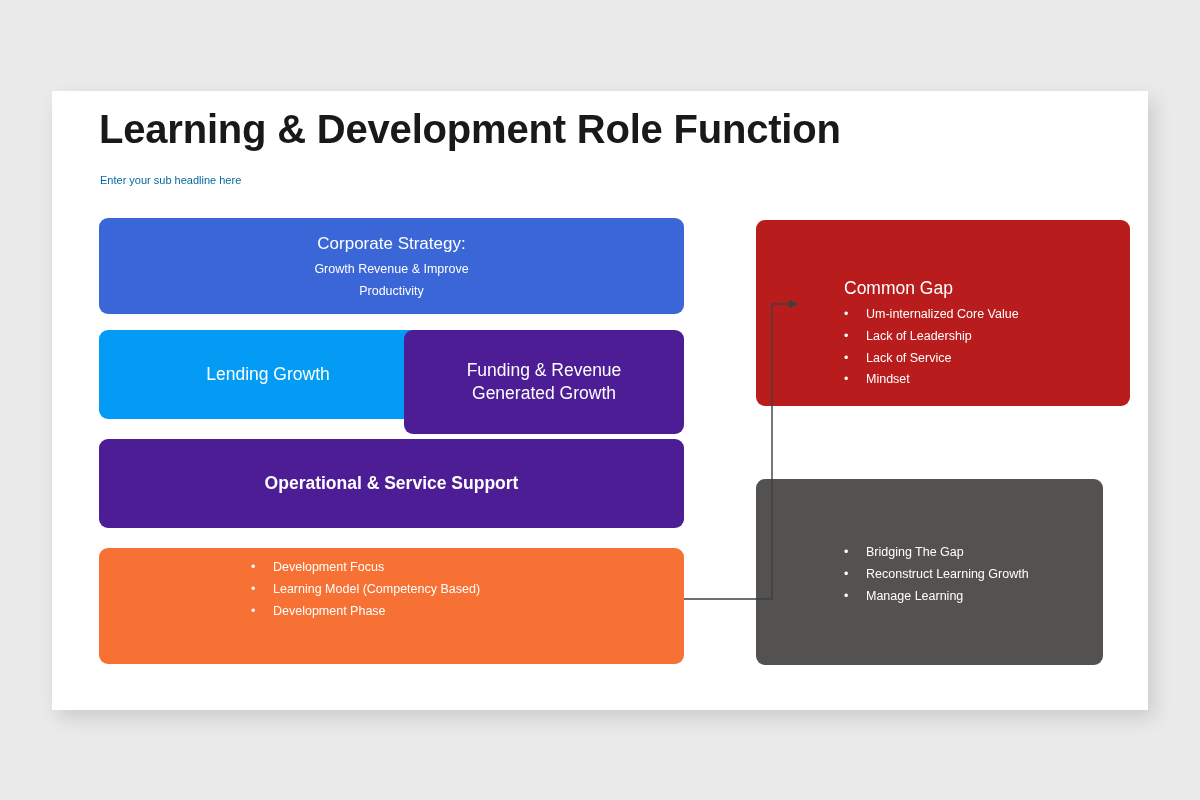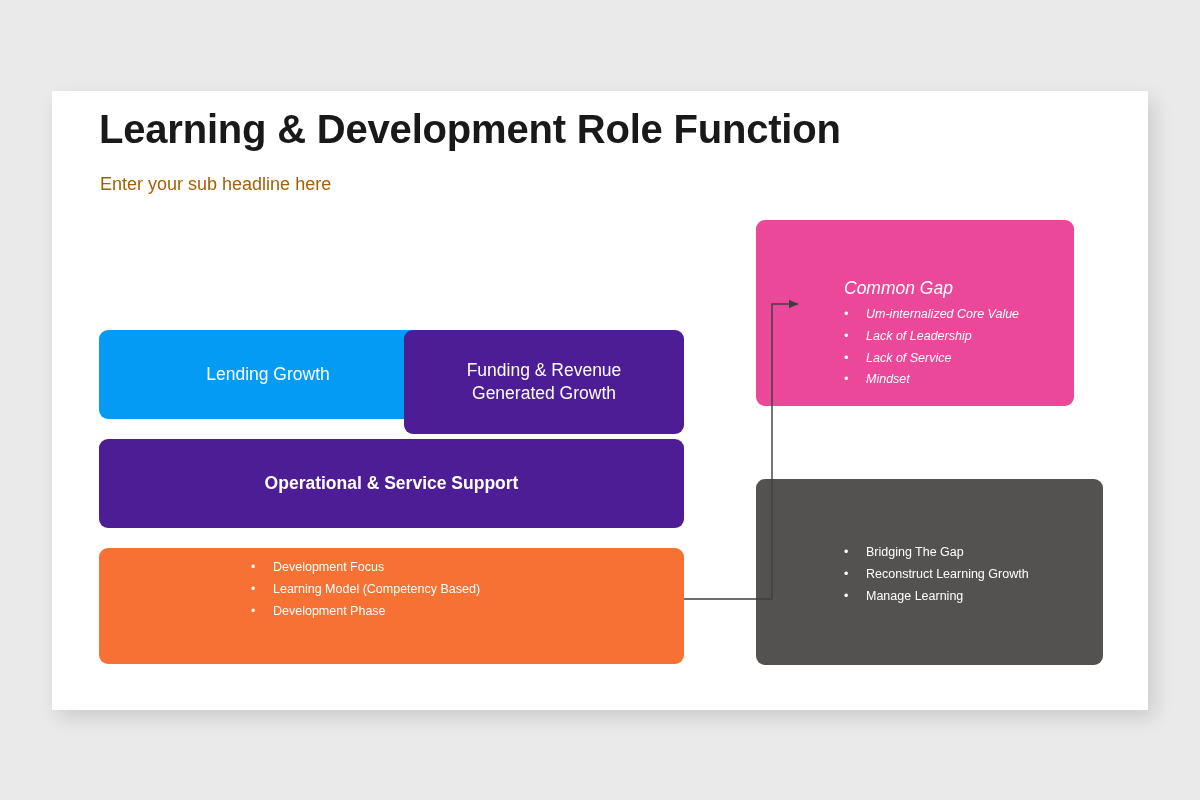--- a/index.html
+++ b/index.html
@@ -34,23 +34,23 @@
     font-size: 40px;
     font-weight: 700;
     color: #191919;
     letter-spacing: -0.2px;
     white-space: nowrap;
   }
   #slide-subtitle {
     position: absolute;
     left: 48px;
     top: 83px;
-    font-size: 18px;
-    font-weight: 400;
-    color: #a16207;
+    font-size: 11px;
+    font-weight: 400;
+    color: #0369a1;
     white-space: nowrap;
   }
 
   
   .shape {
     position: absolute;
     border-radius: 9px;
     box-sizing: border-box;
     color: #ffffff;
   }
@@ -141,23 +141,22 @@
   #strategic-learning-inner {
     position: absolute;
     left: 150px;
     top: 9px;
   }
   #strategic-learning-inner .bullet-head { margin-bottom: 4px; }
   #strategic-learning-inner .bullet-list li { padding-left: 2px; }
 
   
   #box-common-gap {
-    left: 704px; top: 129px; width: 318px; height: 186px;
-    background: #ec4899;
-    font-style: italic;
+    left: 704px; top: 129px; width: 374px; height: 186px;
+    background: #b91c1c;
   }
   #common-gap-inner {
     position: absolute;
     left: 88px;
     top: 58px;
   }
   #common-gap-inner .bullet-head { margin-bottom: 5px; }
 
   #box-bridging-gap {
     left: 704px; top: 388px; width: 347px; height: 186px;
@@ -180,20 +179,25 @@
   }
 </style>
 </head>
 <body>
 
 <div id="slide-card">
 
   <div id="slide-title">Learning &amp; Development Role Function</div>
   <div id="slide-subtitle">Enter your sub headline here</div>
 
+  <div class="shape shape-center" id="box-corporate-strategy">
+    <div class="shape-title">Corporate Strategy:</div>
+    <div class="shape-sub">Growth Revenue &amp; Improve</div>
+    <div class="shape-sub">Productivity</div>
+  </div>
 
   <div class="shape shape-center" id="box-lending-growth">
     <div class="shape-title">Lending Growth</div>
   </div>
 
   <div class="shape shape-center" id="box-funding-revenue">
     <div class="shape-title">Funding &amp; Revenue</div>
     <div class="shape-title">Generated Growth</div>
   </div>
 

